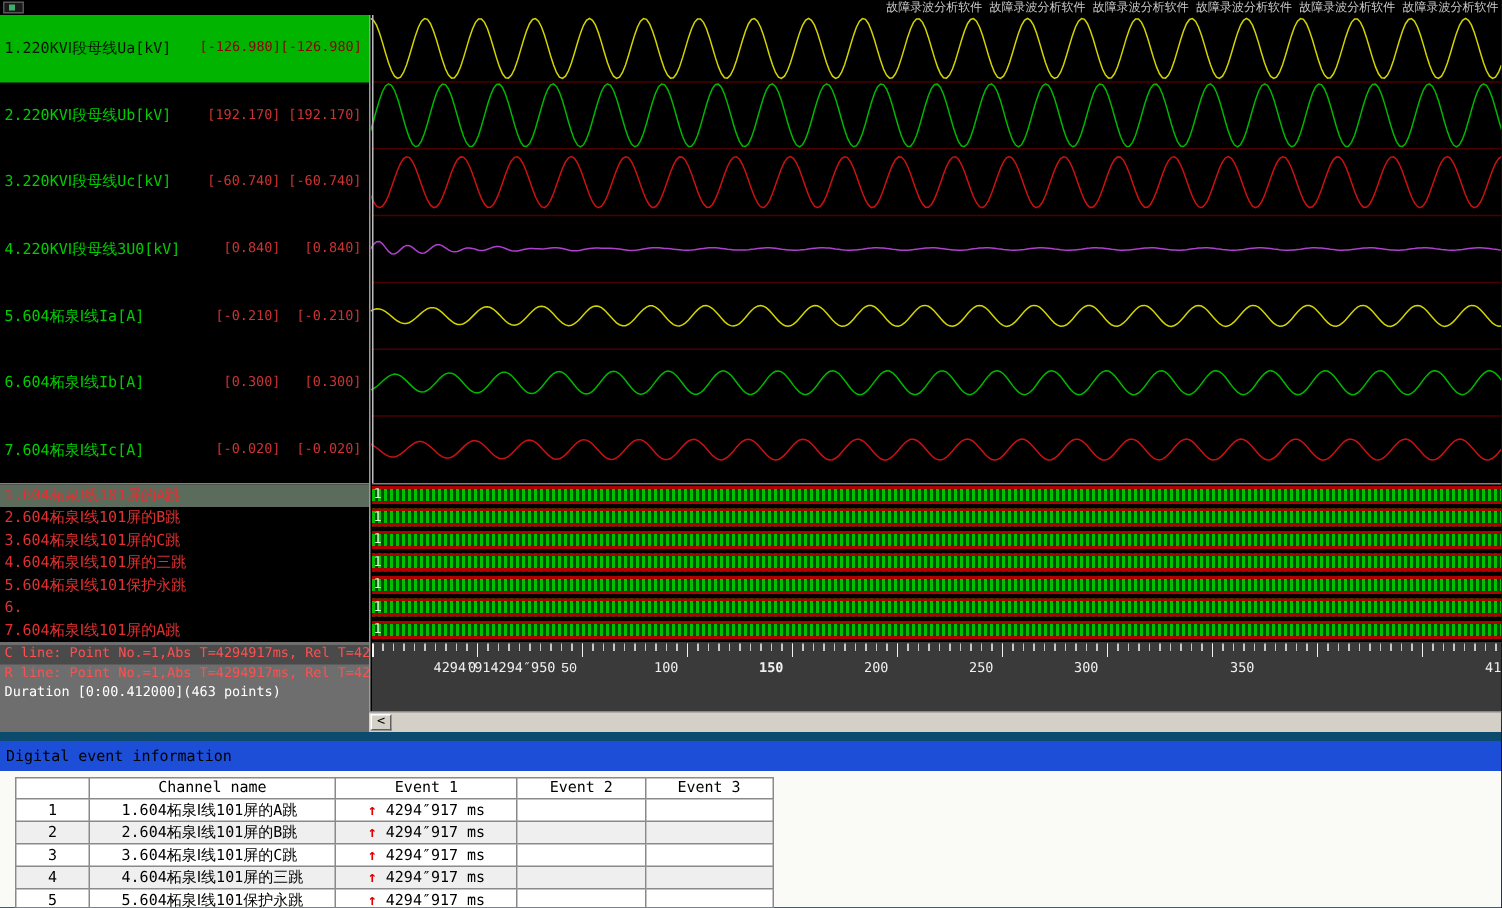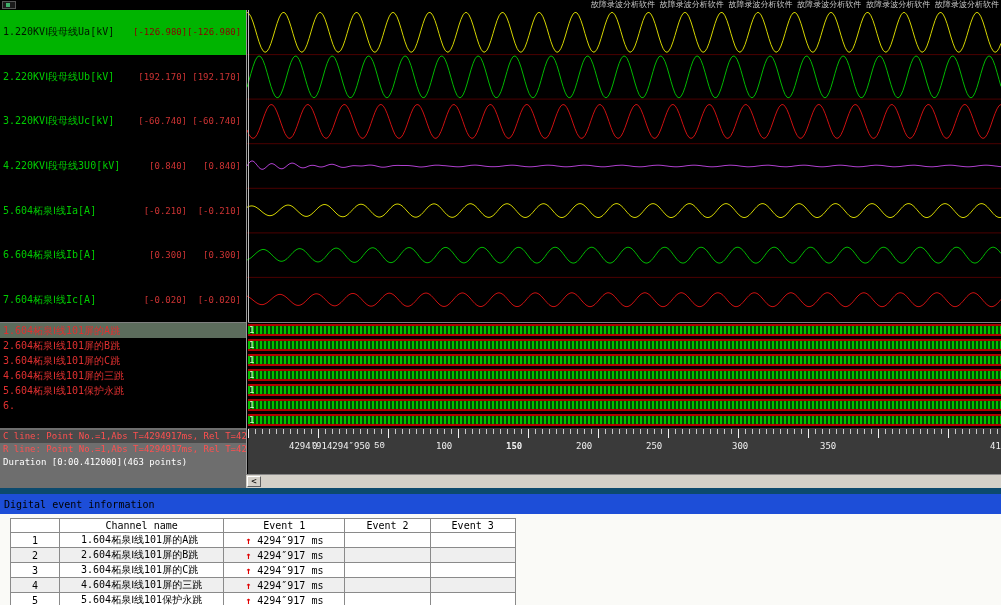--- a/index.html
+++ b/index.html
@@ -109,20 +109,21 @@
           <span class="vl">[-0.020]</span>
         </div>
       </div>
     <div class="digital-rows">
         <div class="drow-label sel">1.604柘泉Ⅰ线101屏的A跳</div>
         <div class="drow-label">2.604柘泉Ⅰ线101屏的B跳</div>
         <div class="drow-label">3.604柘泉Ⅰ线101屏的C跳</div>
         <div class="drow-label">4.604柘泉Ⅰ线101屏的三跳</div>
         <div class="drow-label">5.604柘泉Ⅰ线101保护永跳</div>
         <div class="drow-label">6.</div>
+        <div class="drow-label">7.604柘泉Ⅰ线101屏的A跳</div>
       </div>
     <div class="status">
       <div class="ln hl">C line: Point No.=1,Abs T=4294917ms, Rel T=42949</div>
       <div class="ln">R line: Point No.=1,Abs T=4294917ms, Rel T=4294</div>
       <div class="ln white">Duration [0:00.412000](463 points)</div>
     </div>
   </div>
 
   <div class="right-panel">
     <svg id="waves" width="755" height="312">
@@ -174,21 +175,21 @@
     <div class="ruler">
       <div class="ticks"></div>
       <div class="ticks2"></div>
     <span class="rlabel" style="left: 1px; margin-left: 40px;">4294″914294″950</span>
         <span class="rlabel" style="left: 64px;">0</span>
         <span class="rlabel" style="left: 126px; font-family: Liberation Mono, monospace;">50</span>
         <span class="rlabel" style="left: 188px;">100</span>
         <span class="rlabel" style="left: 258px; font-weight: bold;">150</span>
         <span class="rlabel" style="left: 328px;">200</span>
         <span class="rlabel" style="left: 398px;">250</span>
-        <span class="rlabel" style="left: 484px;">300</span>
+        <span class="rlabel" style="left: 468px;">300</span>
         <span class="rlabel" style="left: 538px; margin-left: 34px;">350</span>
         <span class="rlabel" style="left: 742px;">41</span>
       </div>
   </div>
 
   <div class="hscroll">
     <div class="hbtn">&lt;</div>
   </div>
 
   <div class="event-panel">

